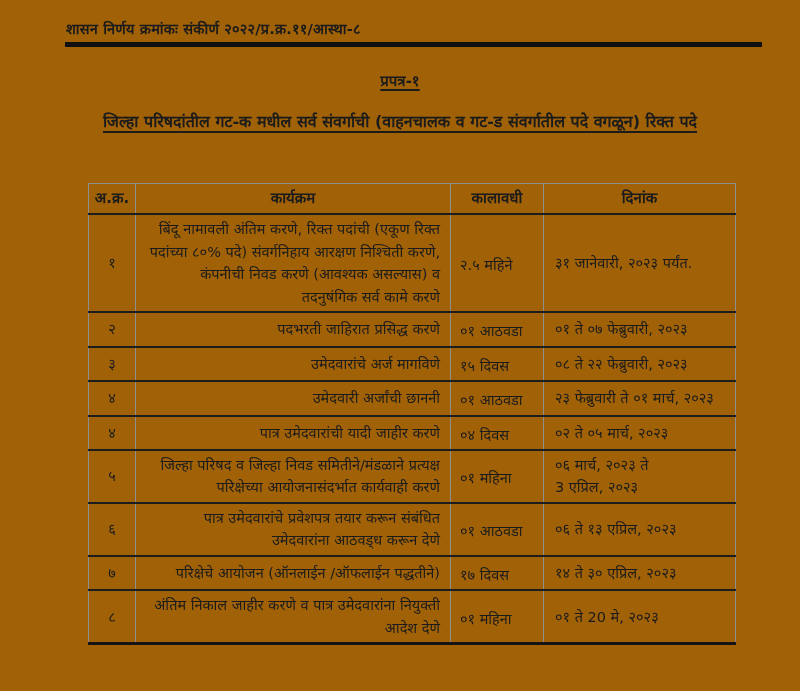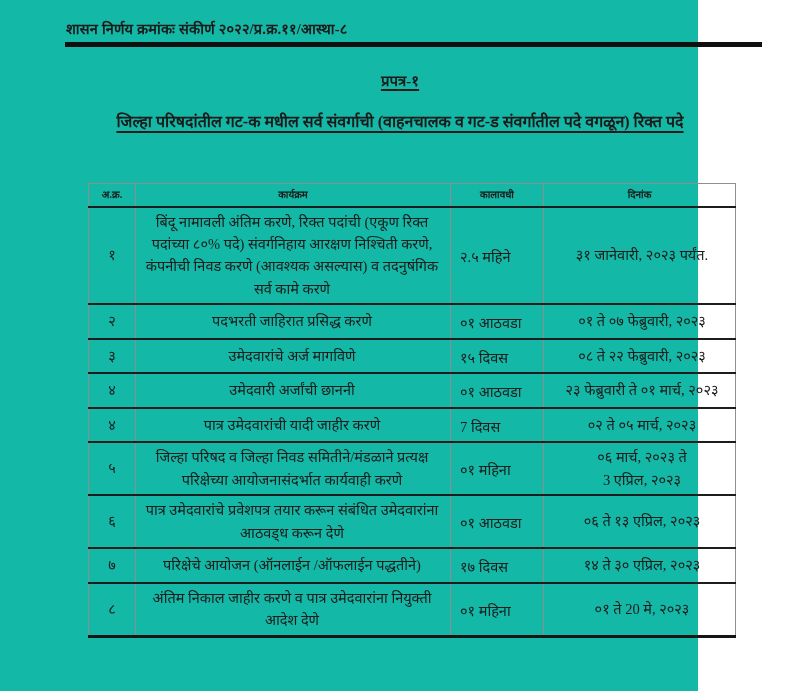--- a/index.html
+++ b/index.html
@@ -5,23 +5,22 @@
   * { margin: 0; padding: 0; box-sizing: border-box; }
   html, body {
     width: 800px; height: 691px;
     background: #ffffff;
     font-family: "DejaVu Sans", "Liberation Sans", sans-serif;
     color: #1b1b1b;
     overflow: hidden;
   }
   .page {
     position: relative;
-    width: 698px; height: 691px;
-    background: #14b8a6;
-    font-family: Liberation Serif, serif;
+    width: 800px; height: 691px;
+    background: #a16207;
   }
   .ref-line {
     position: absolute;
     left: 66px; top: 18px;
     font-size: 14.5px;
     font-weight: bold;
     letter-spacing: 0.2px;
   }
   .double-rule {
     position: absolute;
@@ -69,29 +68,29 @@
     border-left: 1px solid #8f8f8f;
     border-right: 1px solid #8f8f8f;
     border-top: 2px solid #1d1d1d;
     border-bottom: 2px solid #1d1d1d;
     vertical-align: middle;
     line-height: 1.55;
   }
   table.schedule thead th {
     border-top: 1px solid #8f8f8f;
     font-weight: bold;
-    font-size: 10px;
+    font-size: 15px;
     padding: 3px 4px;
     text-align: center;
   }
   table.schedule tbody tr:last-child td { border-bottom: 3px solid #151515; }
   td.sr { text-align: center; padding: 3px 2px; }
-  td.activity { text-align: center; padding: 3px 10px 3px 8px; }
+  td.activity { text-align: right; padding: 3px 10px 3px 8px; }
   td.duration { text-align: left; padding: 7px 6px 3px 9px; }
-  td.date { text-align: center; padding: 3px 6px 3px 11px; white-space: pre-line; }
+  td.date { text-align: left; padding: 3px 6px 3px 11px; white-space: pre-line; }
   col.c-sr { width: 47px; }
   col.c-activity { width: 315px; }
   col.c-duration { width: 93px; }
   col.c-date { width: 192px; }
 </style>
 </head>
 <body>
 
 <div class="page">
 
@@ -141,21 +140,21 @@
         </tr>
         <tr>
           <td class="sr">४</td>
           <td class="activity">उमेदवारी अर्जांची छाननी</td>
           <td class="duration">०१ आठवडा</td>
           <td class="date">२३ फेब्रुवारी ते ०१ मार्च, २०२३</td>
         </tr>
         <tr>
           <td class="sr">४</td>
           <td class="activity">पात्र उमेदवारांची यादी जाहीर करणे</td>
-          <td class="duration">7 दिवस</td>
+          <td class="duration">०४ दिवस</td>
           <td class="date">०२ ते ०५ मार्च, २०२३</td>
         </tr>
         <tr>
           <td class="sr">५</td>
           <td class="activity">जिल्हा परिषद व जिल्हा निवड समितीने/मंडळाने प्रत्यक्ष परिक्षेच्या आयोजनासंदर्भात कार्यवाही करणे</td>
           <td class="duration">०१ महिना</td>
           <td class="date">०६ मार्च, २०२३ ते
 3 एप्रिल, २०२३</td>
         </tr>
         <tr>

